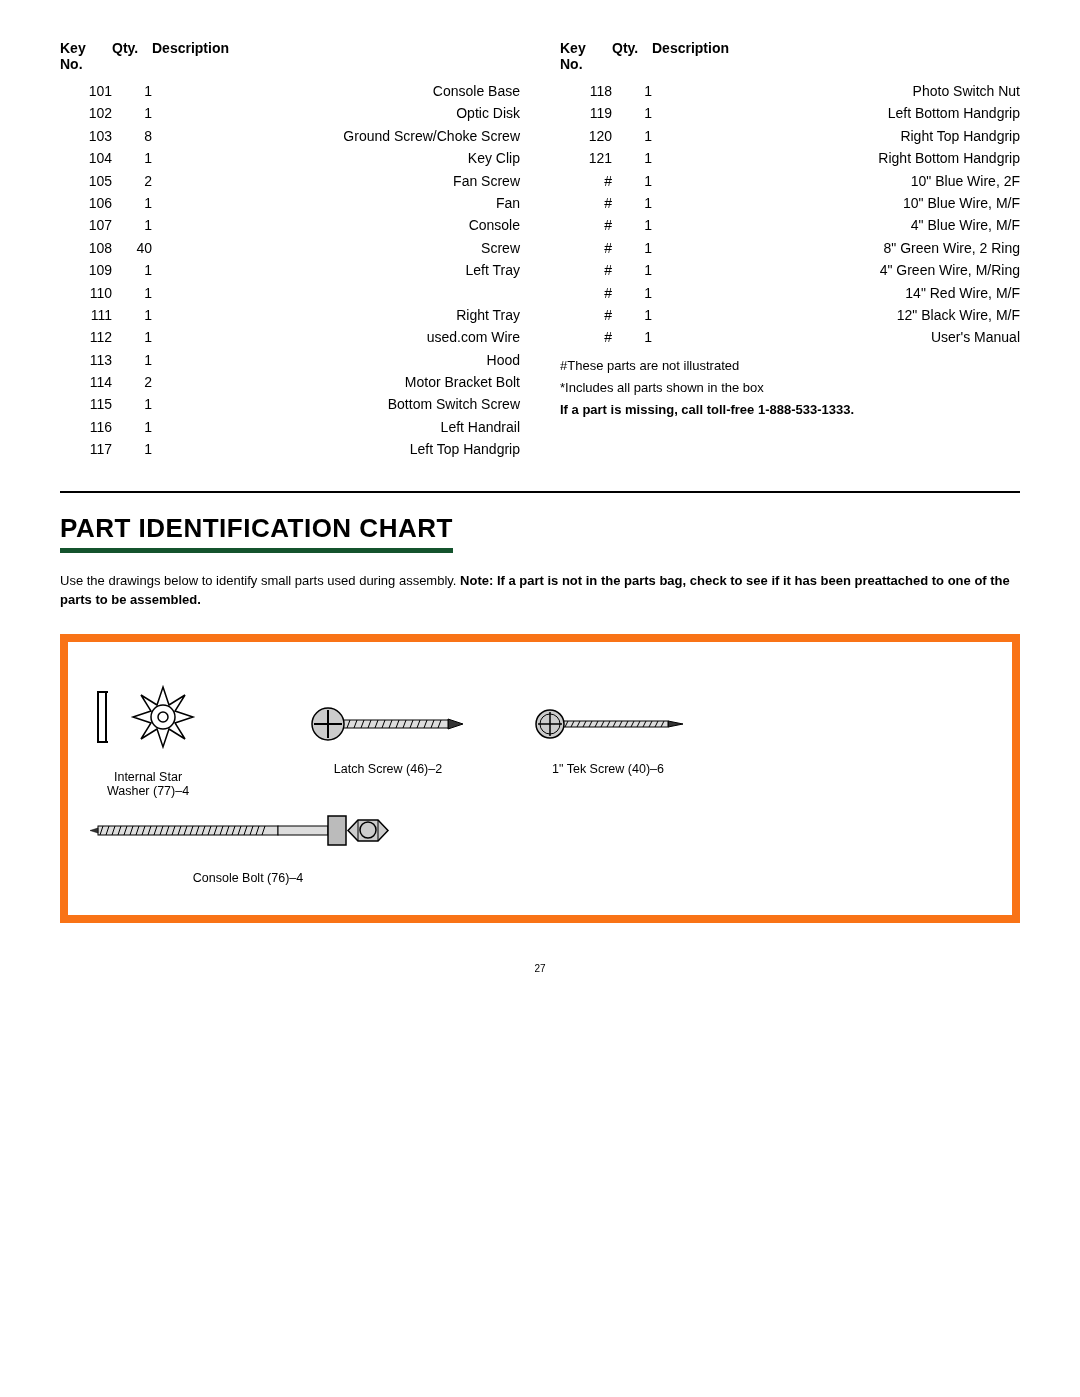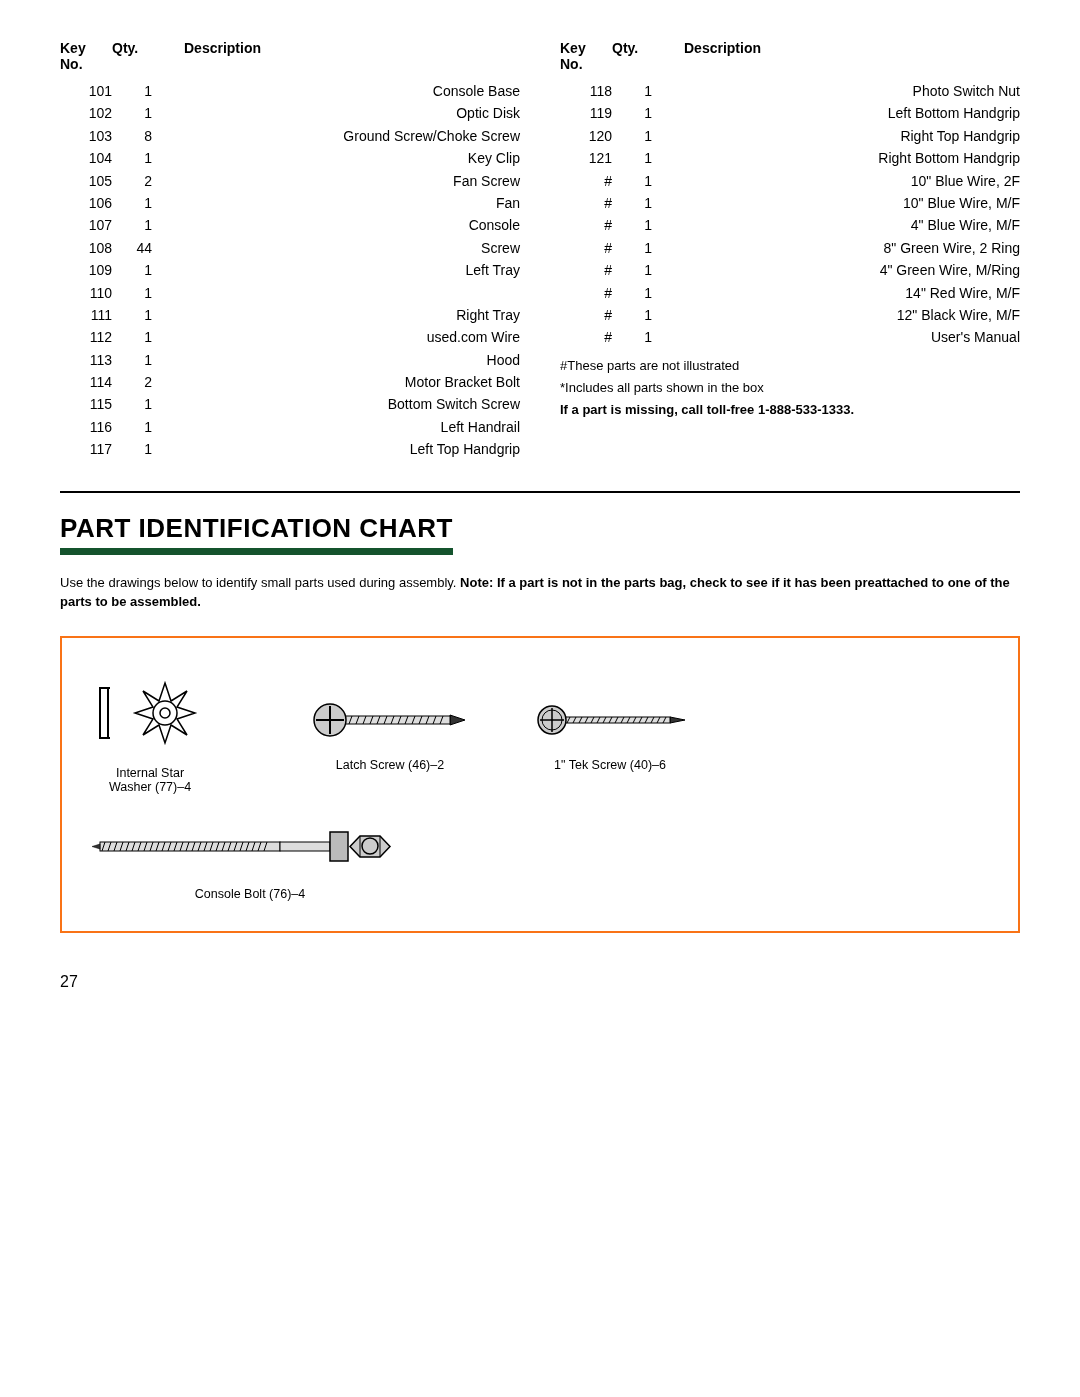--- a/index.html
+++ b/index.html
@@ -23,60 +23,59 @@
       flex: 1;
     }
     .parts-header {
       display: flex;
       gap: 0;
       margin-bottom: 8px;
       font-weight: bold;
     }
     .col-keyno { width: 52px; }
     .col-qty { width: 40px; }
-    .col-desc { flex: 1; margin-left: 32px; }
+    .col-desc { flex: 1; }
     .parts-row {
       display: flex;
       line-height: 1.6;
       text-align: right;
     }
 
     
     .divider {
       border: none;
       border-top: 2px solid #000;
       margin: 20px 0 20px 0;
     }
 
     
     .section-title {
       font-size: 26px;
       font-weight: bold;
-      border-bottom: 7px solid #14532d;
+      border-bottom: 5px solid #14532d;
       display: inline-block;
       padding-bottom: 4px;
       margin-bottom: 18px;
       text-transform: uppercase;
       letter-spacing: 0.5px;
     }
 
     
     .description-para {
       font-size: 13px;
       line-height: 1.5;
       margin-bottom: 24px;
     }
 
     
     .diagram-box {
-      border: 2px solid #f97316;
-      padding: 30px 28px;
+      border: 8px solid #f97316;
+      padding: 30px 20px;
       display: flex;
       flex-direction: column;
-      gap: 20px;
       margin-bottom: 30px;
     }
 
     .diagram-row {
       display: flex;
       align-items: center;
       gap: 40px;
     }
 
     .diagram-item {
@@ -91,22 +90,23 @@
       text-align: center;
     }
 
     
     svg {
       display: block;
     }
 
     
     .page-number {
+      text-align: center;
       margin-top: 40px;
-      font-size: 16px;
+      font-size: 10px;
     }
 
     .notes-section {
       margin-top: 6px;
     }
     .notes-section p {
       font-size: 13px;
       line-height: 1.7;
     }
     .notes-section .bold-line {
@@ -155,21 +155,21 @@
                      <span class="col-qty">1</span>
                      <span class="col-desc">Fan</span>
         </div>
         <div class="parts-row">
           <span class="col-keyno">107</span>
                      <span class="col-qty">1</span>
                      <span class="col-desc">Console</span>
         </div>
         <div class="parts-row">
           <span class="col-keyno">108</span>
-                     <span class="col-qty">44</span>
+                     <span class="col-qty">40</span>
                      <span class="col-desc">Screw</span>
         </div>
         <div class="parts-row">
           <span class="col-keyno">109</span>
                      <span class="col-qty">1</span>
                      <span class="col-desc">Left Tray</span>
         </div>
         <div class="parts-row">
           <span class="col-keyno">110</span>
                      <span class="col-qty">1</span>

